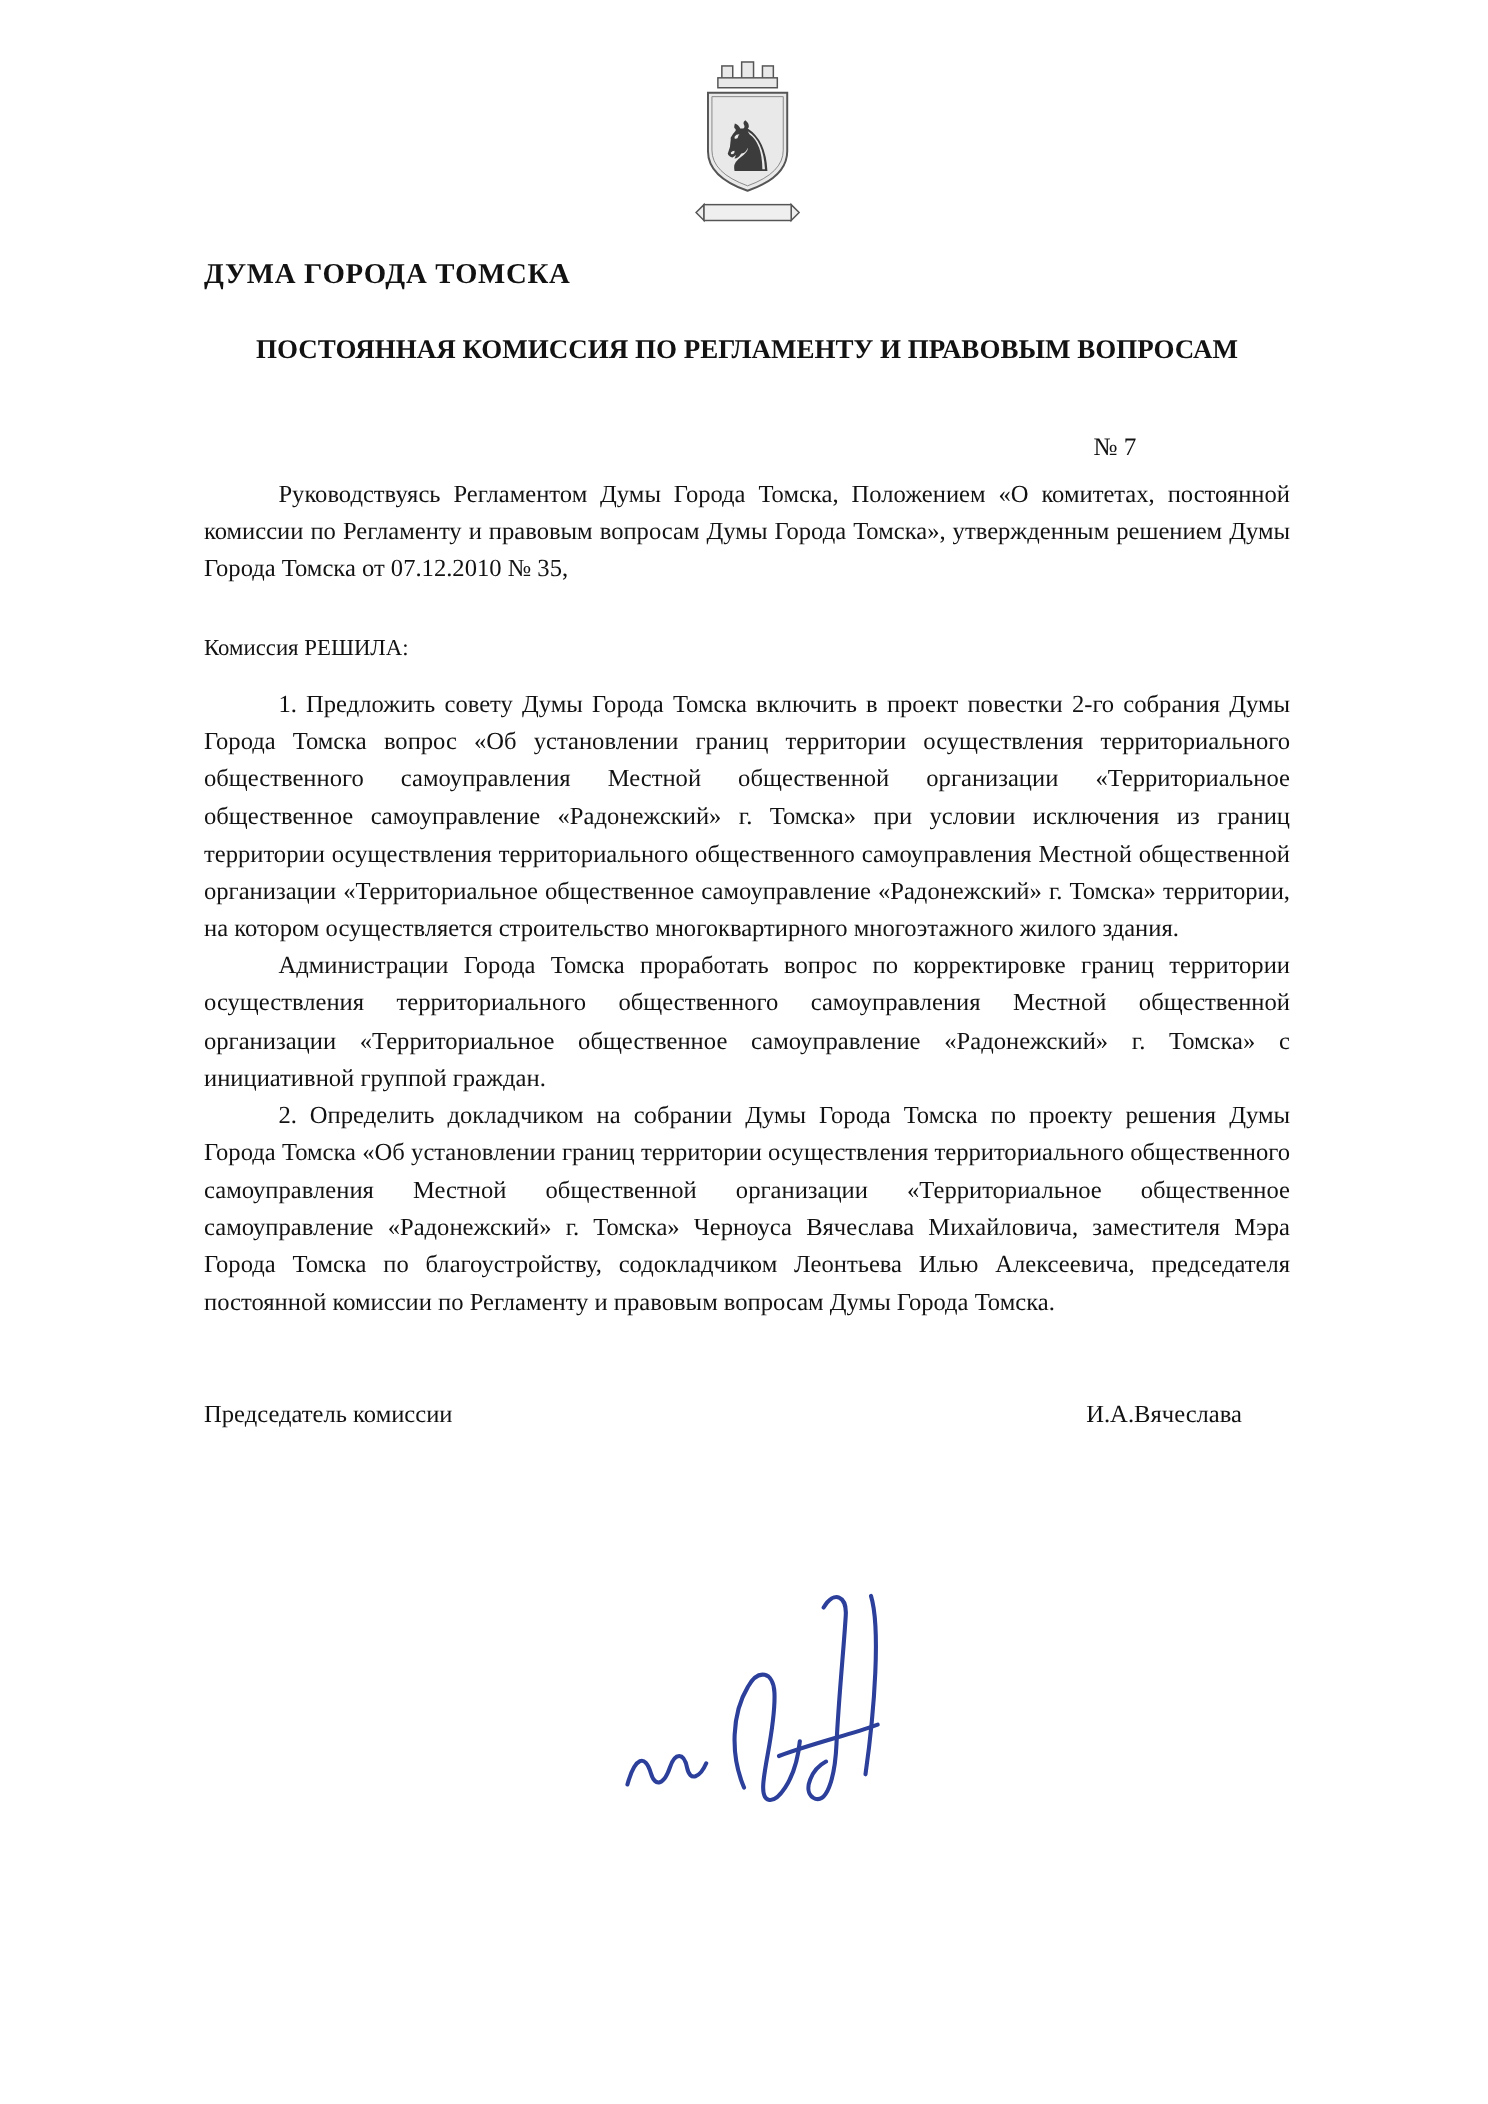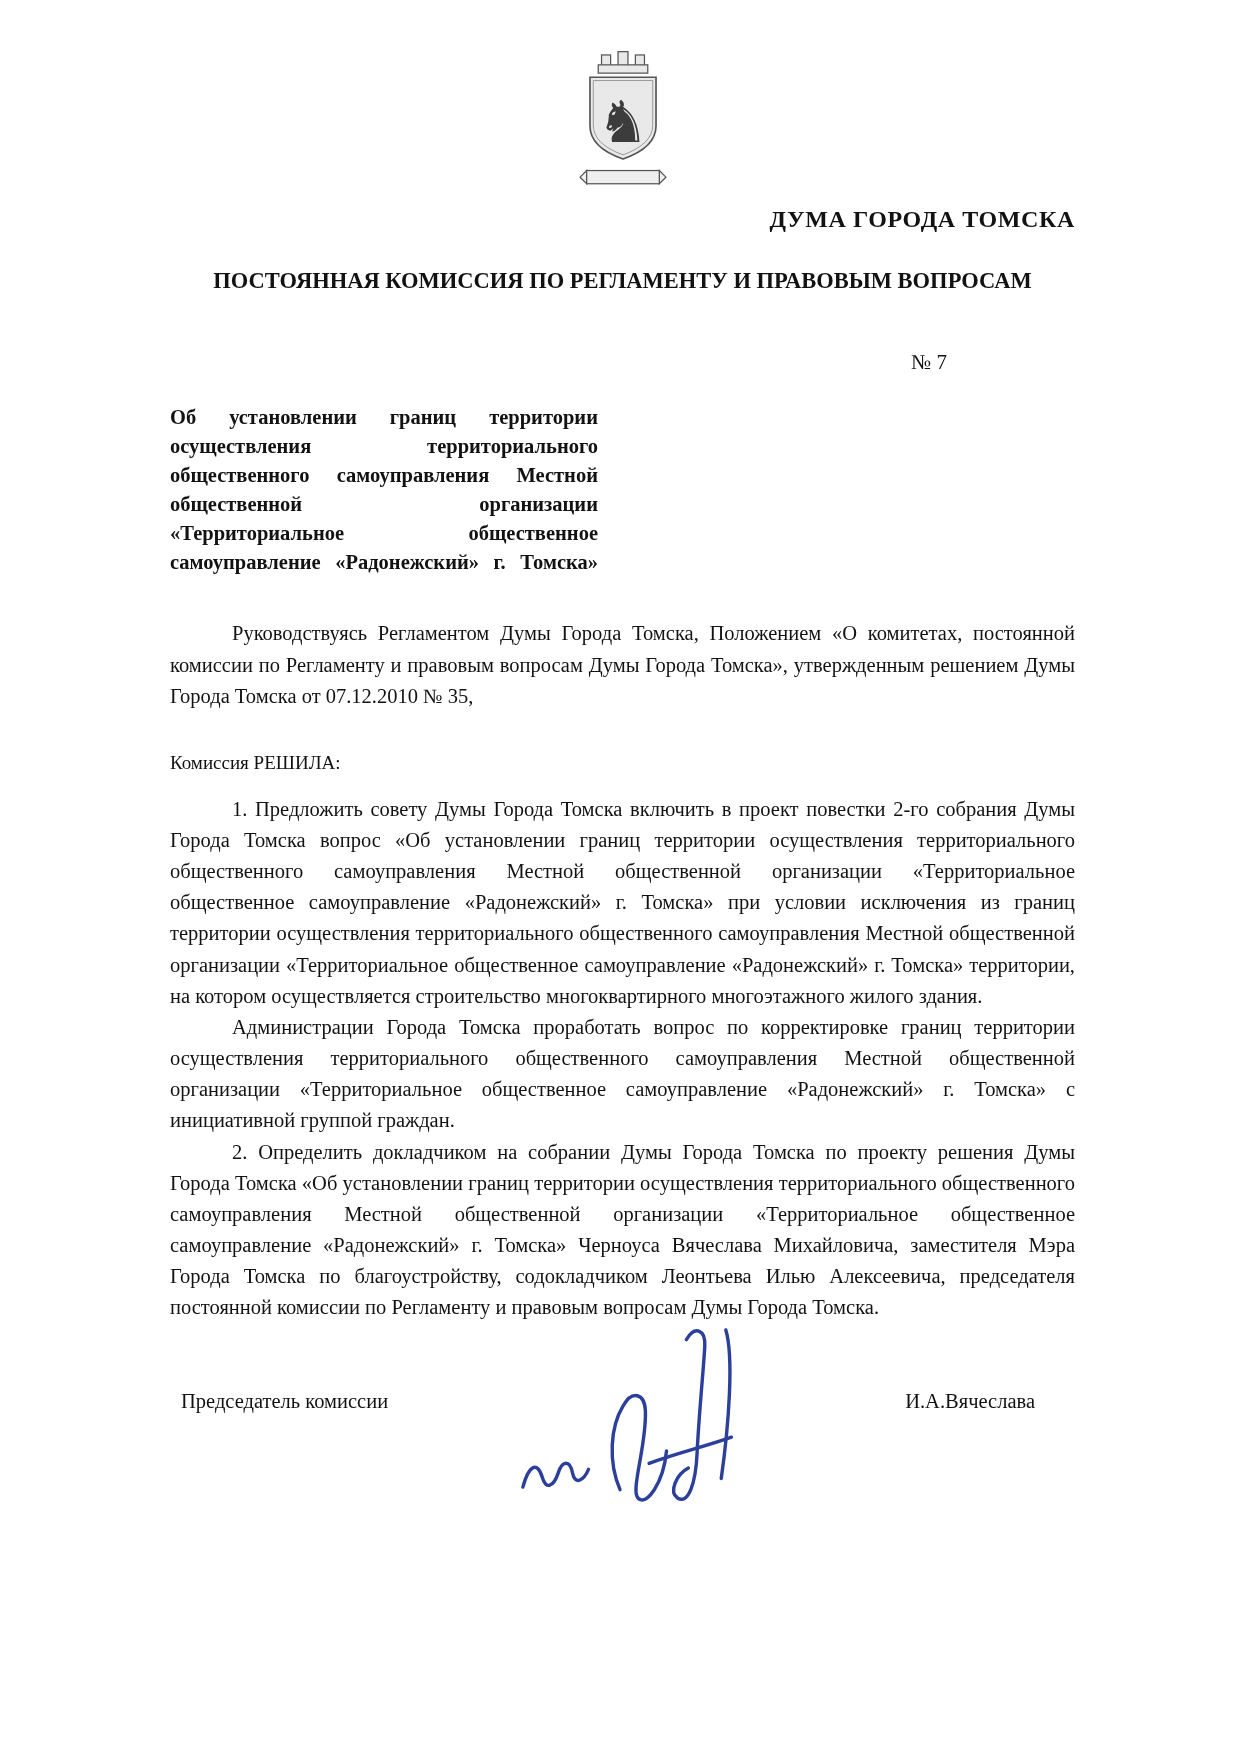--- a/index.html
+++ b/index.html
@@ -9,22 +9,22 @@
     margin:0 auto;
     background:#ffffff;
     font-family:"Liberation Serif","DejaVu Serif",serif;
     color:#121212;
     overflow:hidden;
   }
   .content{position:absolute;left:170px;top:0;width:905px;}
   .emblem-wrap{text-align:center;padding-top:50px;line-height:0;}
   .emblem-wrap svg{display:inline-block;}
   .org-title{
-    text-align:right;font-weight:bold;font-size:24px;
-    letter-spacing:0.6px;margin-top:14px;
+    text-align:left;font-weight:bold;font-size:24px;
+    letter-spacing:0.6px;margin-top:24px;
   }
   .commission-title{
     text-align:center;font-weight:bold;font-size:22.5px;
     line-height:1.45;margin-top:32px;padding:0 30px;
   }
   .doc-type{
     text-align:center;font-weight:bold;font-size:22.5px;
     letter-spacing:0.5px;margin-top:32px;
   }
   .number-row{
@@ -39,21 +39,21 @@
   p.body{
     font-size:20.5px;line-height:1.52;text-align:justify;
     margin:0;text-indent:62px;
   }
   p.preamble{margin-top:12px;}
   .resolved{
     font-size:19px;margin-top:40px;margin-bottom:20px;
   }
   .footer-row{
     display:flex;justify-content:space-between;align-items:baseline;
-    margin-top:66px;font-size:20.5px;margin-left:11px;
+    margin-top:66px;font-size:20.5px;
   }
   .footer-row .sig-name{padding-right:40px;}
   .signature{
     position:absolute;left:505px;top:1318px;width:285px;height:230px;
     transform:rotate(-3deg);
     pointer-events:none;
   }
 </style>
 </head>
 <body>
@@ -85,21 +85,20 @@
       </svg>
     </div>
 
     <div class="org-title">ДУМА ГОРОДА ТОМСКА</div>
 
     <div class="commission-title">ПОСТОЯННАЯ КОМИССИЯ ПО РЕГЛАМЕНТУ И ПРАВОВЫМ ВОПРОСАМ</div>
 
 
     <div class="number-row">№ 7</div>
 
-    <div class="subject">Об установлении границ территории осуществления территориального общественного самоуправления Местной общественной организации «Территориальное общественное самоуправление «Радонежский» г. Томска»</div>
 
     <p class="body preamble">Руководствуясь Регламентом Думы Города Томска, Положением «О комитетах, постоянной комиссии по Регламенту и правовым вопросам Думы Города Томска», утвержденным решением Думы Города Томска от 07.12.2010 № 35,</p>
 
     <div class="resolved">Комиссия РЕШИЛА:</div>
 
     <p class="body">1. Предложить совету Думы Города Томска включить в проект повестки 2-го собрания Думы Города Томска вопрос «Об установлении границ территории осуществления территориального общественного самоуправления Местной общественной организации «Территориальное общественное самоуправление «Радонежский» г. Томска» при условии исключения из границ территории осуществления территориального общественного самоуправления Местной общественной организации «Территориальное общественное самоуправление «Радонежский» г. Томска» территории, на котором осуществляется строительство многоквартирного многоэтажного жилого здания.</p>
     <p class="body">Администрации Города Томска проработать вопрос по корректировке границ территории осуществления территориального общественного самоуправления Местной общественной организации «Территориальное общественное самоуправление «Радонежский» г. Томска» с инициативной группой граждан.</p>
     <p class="body">2. Определить докладчиком на собрании Думы Города Томска по проекту решения Думы Города Томска «Об установлении границ территории осуществления территориального общественного самоуправления Местной общественной организации «Территориальное общественное самоуправление «Радонежский» г. Томска» Черноуса Вячеслава Михайловича, заместителя Мэра Города Томска по благоустройству, содокладчиком Леонтьева Илью Алексеевича, председателя постоянной комиссии по Регламенту и правовым вопросам Думы Города Томска.</p>
 
     <div class="footer-row">

